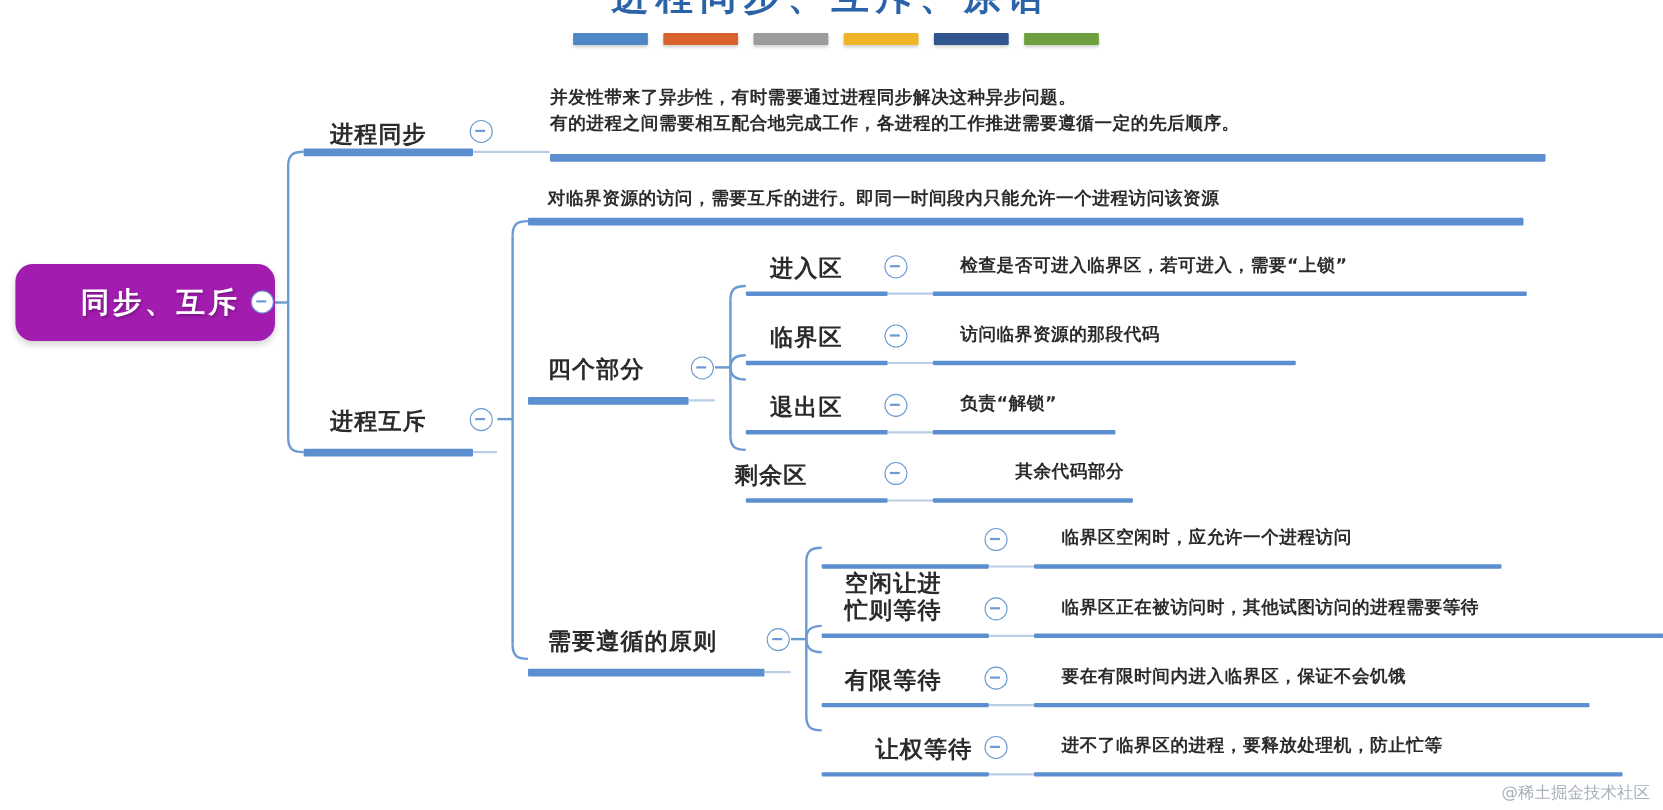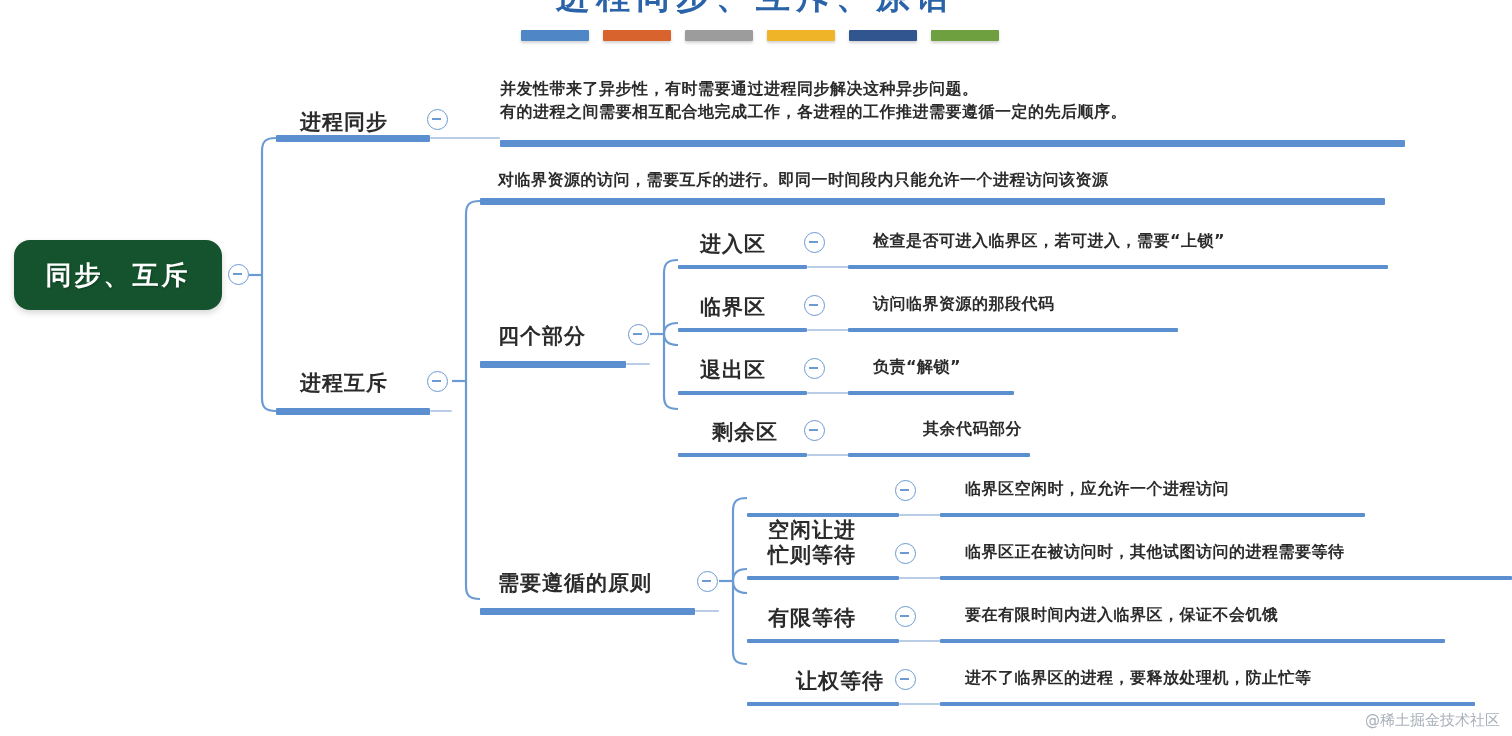--- a/index.html
+++ b/index.html
@@ -186,21 +186,21 @@
 
       <path d="M719 581 L733 581"></path>
       <path d="M733 511 L733 651"></path>
       <path d="M733 511 C733 501, 737 498, 747 498"></path>
       <path d="M733 651 C733 661, 737 664, 747 664"></path>
       <path d="M733 581 C733 573, 737 569, 747 569"></path>
       <path d="M733 581 C733 589, 737 593, 747 593"></path>
     </g>
   </svg>
 
-  <div id="root-node" style="background: #14532d;">
+  <div id="root-node" style="background: #a21caf; padding-left: 28px;">
     <span id="root-label">同步、互斥</span>
   </div>
   <div class="toggle" style="left:228px; top:264px;"></div>
 
   <div class="node-label" style="left:300px; top:108px;">进程同步</div>
   <div class="toggle" style="left:427px; top:109px;"></div>
   <div class="node-desc two-line" style="left:500px; top:78px;">
     <div>并发性带来了异步性，有时需要通过进程同步解决这种异步问题。</div>
     <div>有的进程之间需要相互配合地完成工作，各进程的工作推进需要遵循一定的先后顺序。</div>
   </div>
@@ -235,21 +235,21 @@
   <div class="bar light" style="left:807px; top:329px; width:66px;"></div>
   <div class="bar thin" style="left:848px; top:328px; width:330px;"></div>
 
   <div class="node-label" style="left:700px; top:356px;">退出区</div>
   <div class="toggle" style="left:804px; top:358px;"></div>
   <div class="node-desc" style="left:873px; top:357px;">负责“解锁”</div>
   <div class="bar thin" style="left:678px; top:391px; width:129px;"></div>
   <div class="bar light" style="left:807px; top:392px; width:66px;"></div>
   <div class="bar thin" style="left:848px; top:391px; width:166px;"></div>
 
-  <div class="node-label" style="left:712px; top:418px;">剩余区</div>
+  <div class="node-label" style="left:668px; top:418px;">剩余区</div>
   <div class="toggle" style="left:804px; top:420px;"></div>
   <div class="node-desc" style="left:923px; top:419px;font-family:Liberation Serif, serif;">其余代码部分</div>
   <div class="bar thin" style="left:678px; top:453px; width:129px;"></div>
   <div class="bar light" style="left:807px; top:454px; width:66px;"></div>
   <div class="bar thin" style="left:848px; top:453px; width:182px;"></div>
 
   <div class="node-label" style="left:498px; top:569px;">需要遵循的原则</div>
   <div class="toggle" style="left:697px; top:571px;"></div>
   <div class="bar" style="left:480px; top:608px; width:215px;"></div>
   <div class="bar light" style="left:695px; top:610px; width:24px;"></div>

